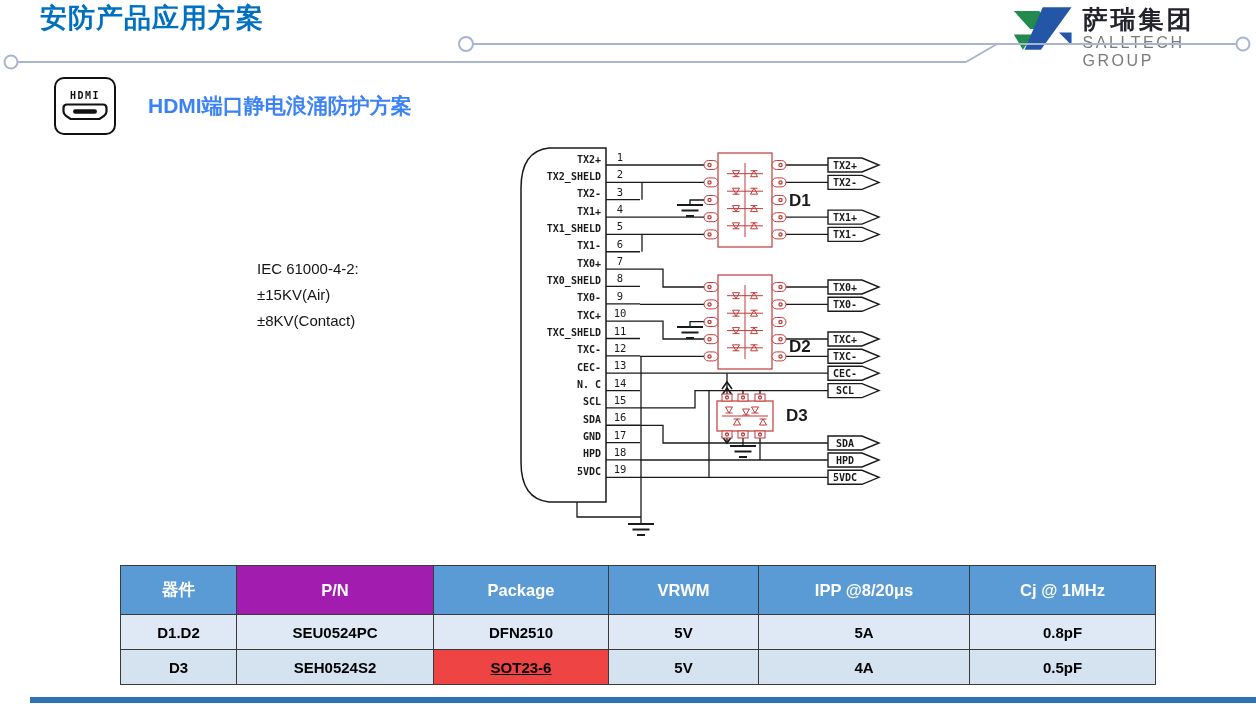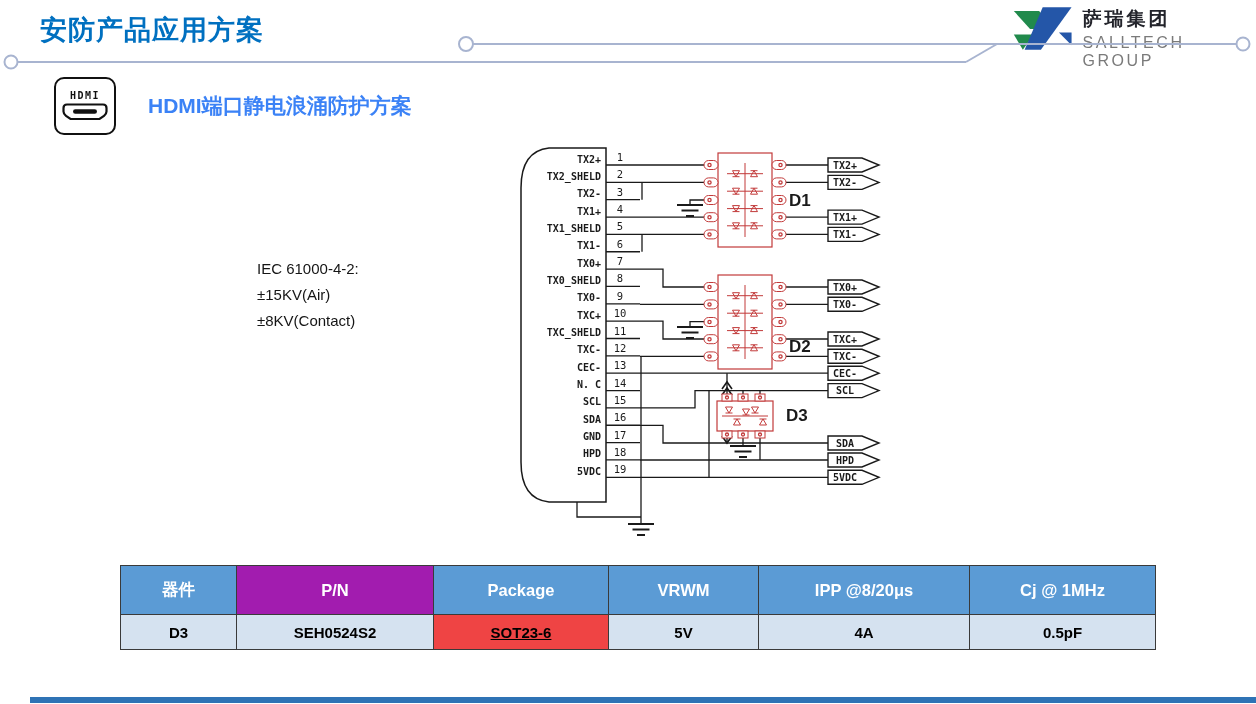--- a/index.html
+++ b/index.html
@@ -1,21 +1,21 @@
 <!DOCTYPE html>
 <html><head>
 <meta charset="utf-8">
 <style>
   html,body{margin:0;padding:0;}
   body{width:1256px;height:704px;position:relative;background:#ffffff;overflow:hidden;
        font-family:"Liberation Sans",sans-serif;}
-  .page-title{position:absolute;left:40px;top:12px;font-size:27px;font-weight:bold;letter-spacing:1px;}
+  .page-title{position:absolute;left:40px;top:0;font-size:27px;font-weight:bold;letter-spacing:1px;}
   .logo{position:absolute;left:1012px;top:5px;display:flex;align-items:flex-start;gap:9px;}
   .logo-mark{width:64px;height:48px;}
-  .logo-cn{font-size:19px;font-weight:bold;letter-spacing:3px;color:#23242b;line-height:28px;}
+  .logo-cn{font-size:25px;font-weight:bold;letter-spacing:3px;color:#23242b;line-height:28px;}
   .logo-en{font-size:16px;letter-spacing:2.6px;color:#7a7a7a;margin-top:1px;}
   .hdmi-icon{position:absolute;left:54px;top:77px;width:58px;height:54px;border:2.5px solid #111;
              border-radius:10px;display:flex;flex-direction:column;align-items:center;justify-content:center;background:#fff;}
   .hdmi-word{font-size:10px;font-weight:bold;letter-spacing:1.5px;color:#111;margin-bottom:2px;
              font-family:"DejaVu Sans Mono",monospace;}
   .section-heading{position:absolute;left:148px;top:92px;font-size:21px;font-weight:bold;color:#3b82f6;}
   .iec-note{position:absolute;left:233px;top:256px;font-size:15px;color:#151515;line-height:26px;margin-left:24px;}
   #schematic{position:absolute;left:0;top:0;}
   table.spec{position:absolute;left:120px;top:565px;border-collapse:collapse;table-layout:fixed;}
   table.spec th{height:46px;color:#fff;font-size:16.5px;font-weight:bold;border:1px solid #3a3a3a;text-align:center;}
@@ -316,20 +316,28 @@
         <th style="width: 113px; background: rgb(91, 155, 213);">器件</th>
         <th style="width: 194px; background: #a21caf;">P/N</th>
         <th style="width: 172px; background: rgb(91, 155, 213);">Package</th>
         <th style="width: 147px; background: rgb(91, 155, 213);">VRWM</th>
         <th style="width: 208px; background: rgb(91, 155, 213); margin-left: 28px;">IPP @8/20μs</th>
         <th style="width: 183px; background: rgb(91, 155, 213);">Cj @ 1MHz</th>
       </tr>
     </thead>
   <tbody>
       <tr>
+        <td style="background: rgb(223, 233, 245);">D1.D2</td>
+        <td style="background: rgb(223, 233, 245);">SEU0524PC</td>
+        <td style="background: rgb(223, 233, 245);">DFN2510</td>
+        <td style="background: rgb(223, 233, 245);">5V</td>
+        <td style="background: rgb(223, 233, 245);">5A</td>
+        <td style="background: rgb(223, 233, 245);">0.8pF</td>
+      </tr>
+      <tr>
         <td style="background: rgb(213, 226, 240);">D3</td>
         <td style="background: rgb(213, 226, 240);">SEH0524S2</td>
         <td style="background: #ef4444; text-decoration: underline;">SOT23-6</td>
         <td style="background: rgb(213, 226, 240);">5V</td>
         <td style="background: rgb(213, 226, 240);">4A</td>
         <td style="background: rgb(213, 226, 240);">0.5pF</td>
       </tr>
     </tbody>
 </table>
 

